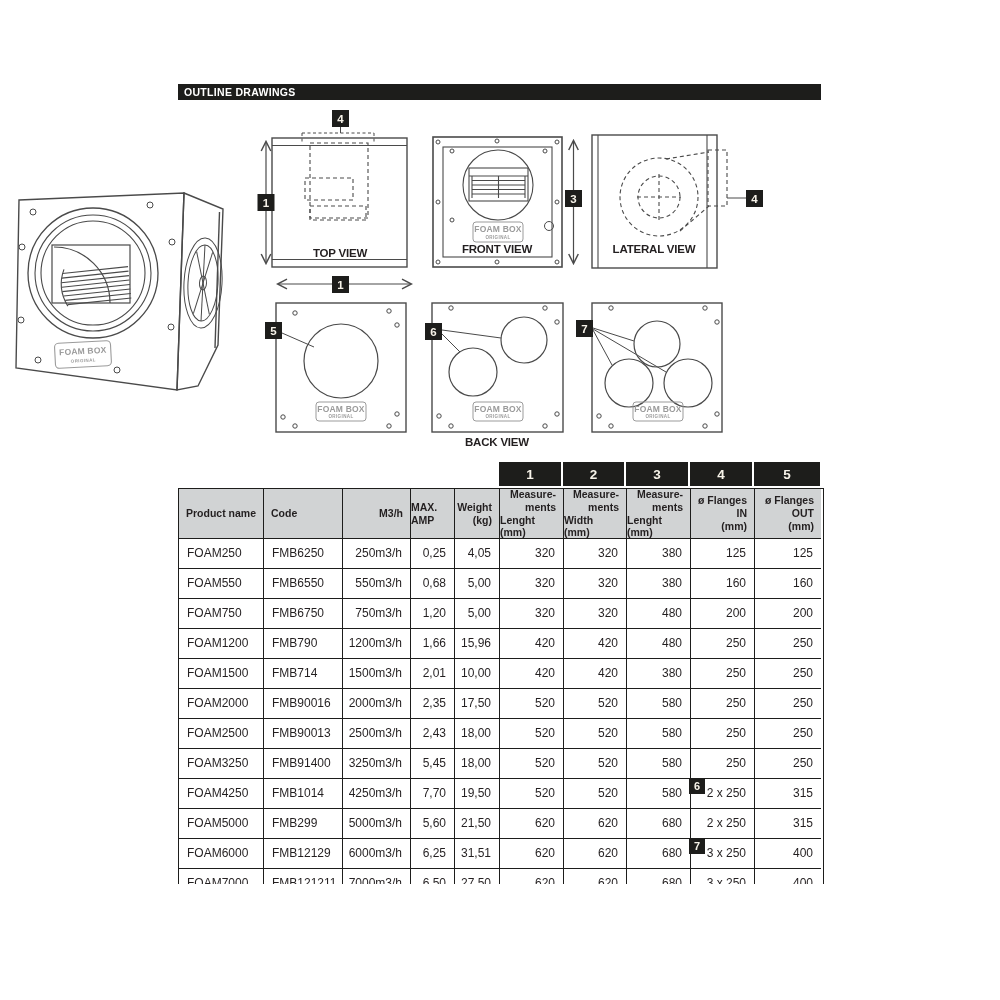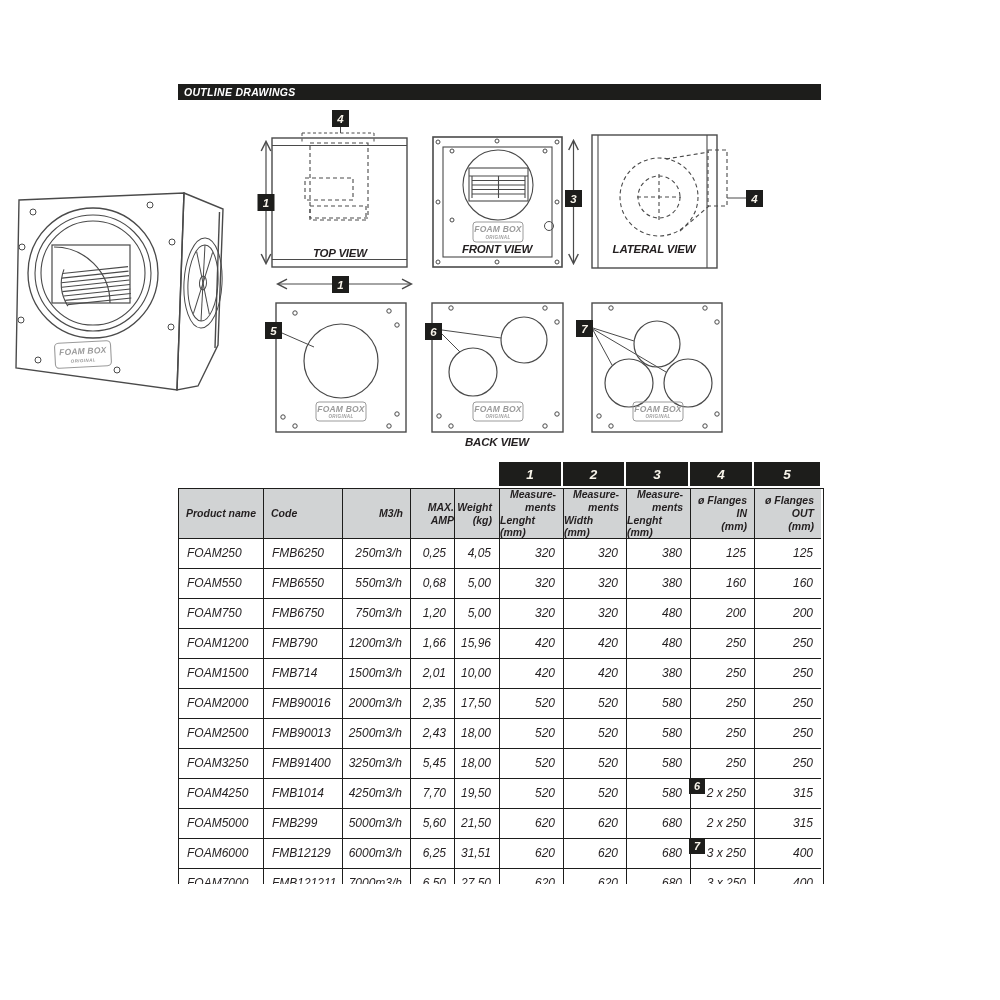--- a/index.html
+++ b/index.html
@@ -1,17 +1,17 @@
 <!DOCTYPE html>
 <html><head>
 <meta charset="utf-8">
 <style>
   html,body{margin:0;padding:0;background:#fff;}
   body{width:1000px;height:1000px;font-family:"Liberation Sans",sans-serif;color:#231f20;}
-  .stage{position:relative;width:1000px;height:884px;overflow:hidden;background:#fff;font-style:italic;}
+  .stage{position:relative;width:1000px;height:884px;overflow:hidden;background:#fff;}
 
   .section-bar{position:absolute;left:178px;top:84px;width:643px;height:16px;
     background:#1d1d1b;color:#fff;font-weight:bold;font-size:10.5px;line-height:16px;
     padding-left:6px;box-sizing:border-box;letter-spacing:.3px;}
 
   .drawings-svg{position:absolute;left:0;top:0;pointer-events:none;}
 
   .table-wrap{position:absolute;left:178px;top:462px;width:646px;}
   .numbar{display:flex;margin-left:321px;height:24px;margin-bottom:2px;}
   .numbar .ncell{background:#1d1d1b;color:#f7f3e9;font-weight:bold;font-size:13.5px;
@@ -21,21 +21,21 @@
 
   .grid{display:grid;grid-template-columns:85px 79px 68px 44px 45px 64px 63px 64px 64px 66px;
     border:1.6px solid #1d1d1b;background:#fff;}
   .cell{box-sizing:border-box;border-right:1.5px solid #1d1d1b;border-bottom:1.5px solid #1d1d1b;overflow:hidden;}
   .cell.lastcol{border-right:none;}
   .cell.lastrow{border-bottom:none;}
   .hcell{height:50px;background:#d1d3d4;font-weight:bold;font-size:10.5px;line-height:1.22;
     display:flex;flex-direction:column;justify-content:center;}
   .hcell.a-left{align-items:flex-start;padding-left:7px;}
   .hcell.a-right{align-items:flex-end;padding-right:7px;}
-  .hcell.a-center{align-items:flex-end;}
+  .hcell.a-center{align-items:flex-start;}
   .dcell{height:30px;line-height:28px;font-size:12px;text-align:right;padding-right:8px;}
   .dcell.a-left{text-align:left;padding-left:8px;padding-right:2px;}
 
   .row-marker{position:absolute;width:16px;height:16px;background:#1d1d1b;color:#f7f3e9;
     font-weight:bold;font-size:11px;text-align:center;line-height:16px;z-index:5;}
 
   .footer-note{position:absolute;left:178px;top:901px;font-size:17px;font-weight:bold;letter-spacing:.1px;margin-top:23px;}
 
   svg text{font-family:"Liberation Sans",sans-serif;}
   .view-label{font-size:11.5px;font-weight:bold;fill:#231f20;letter-spacing:-.2px;}

